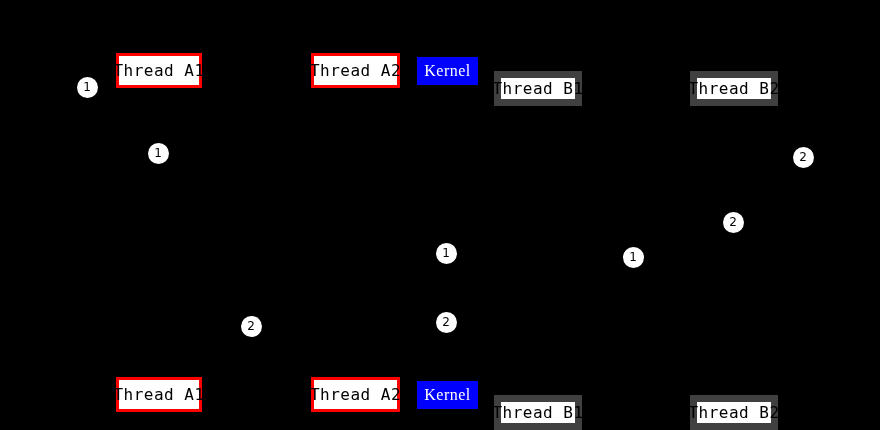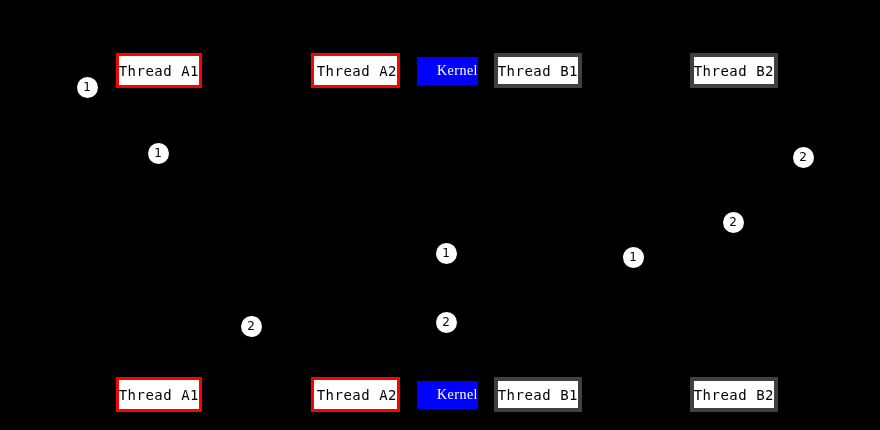--- a/index.html
+++ b/index.html
@@ -30,35 +30,36 @@
     background: #000000;
     transform-origin: 0 0;
   }
 
   
   .participant {
     position: absolute;
     box-sizing: border-box;
     display: flex;
     align-items: center;
-    justify-content: flex-end;
-    font-size: 14px;
+    justify-content: center;
+    font-size: 16px;
     letter-spacing: 0.5px;
     white-space: nowrap;
     line-height: 1;
   }
   .participant.thread-red {
     background: #ffffff;
     border: 3px solid #ff0000;
     color: #000000;
   }
   .participant.thread-blue {
     background: #ffffff;
-    border: 4px solid #404040;
+    border: 7px solid #404040;
     color: #000000;
+    margin-top: 18px;
   }
   .participant.kernel {
     background: #0000ff;
     border: 0 solid #0000ff;
     color: #ffffff;
     font-family: Liberation Serif, serif;
   }
 
   
   .badge {

